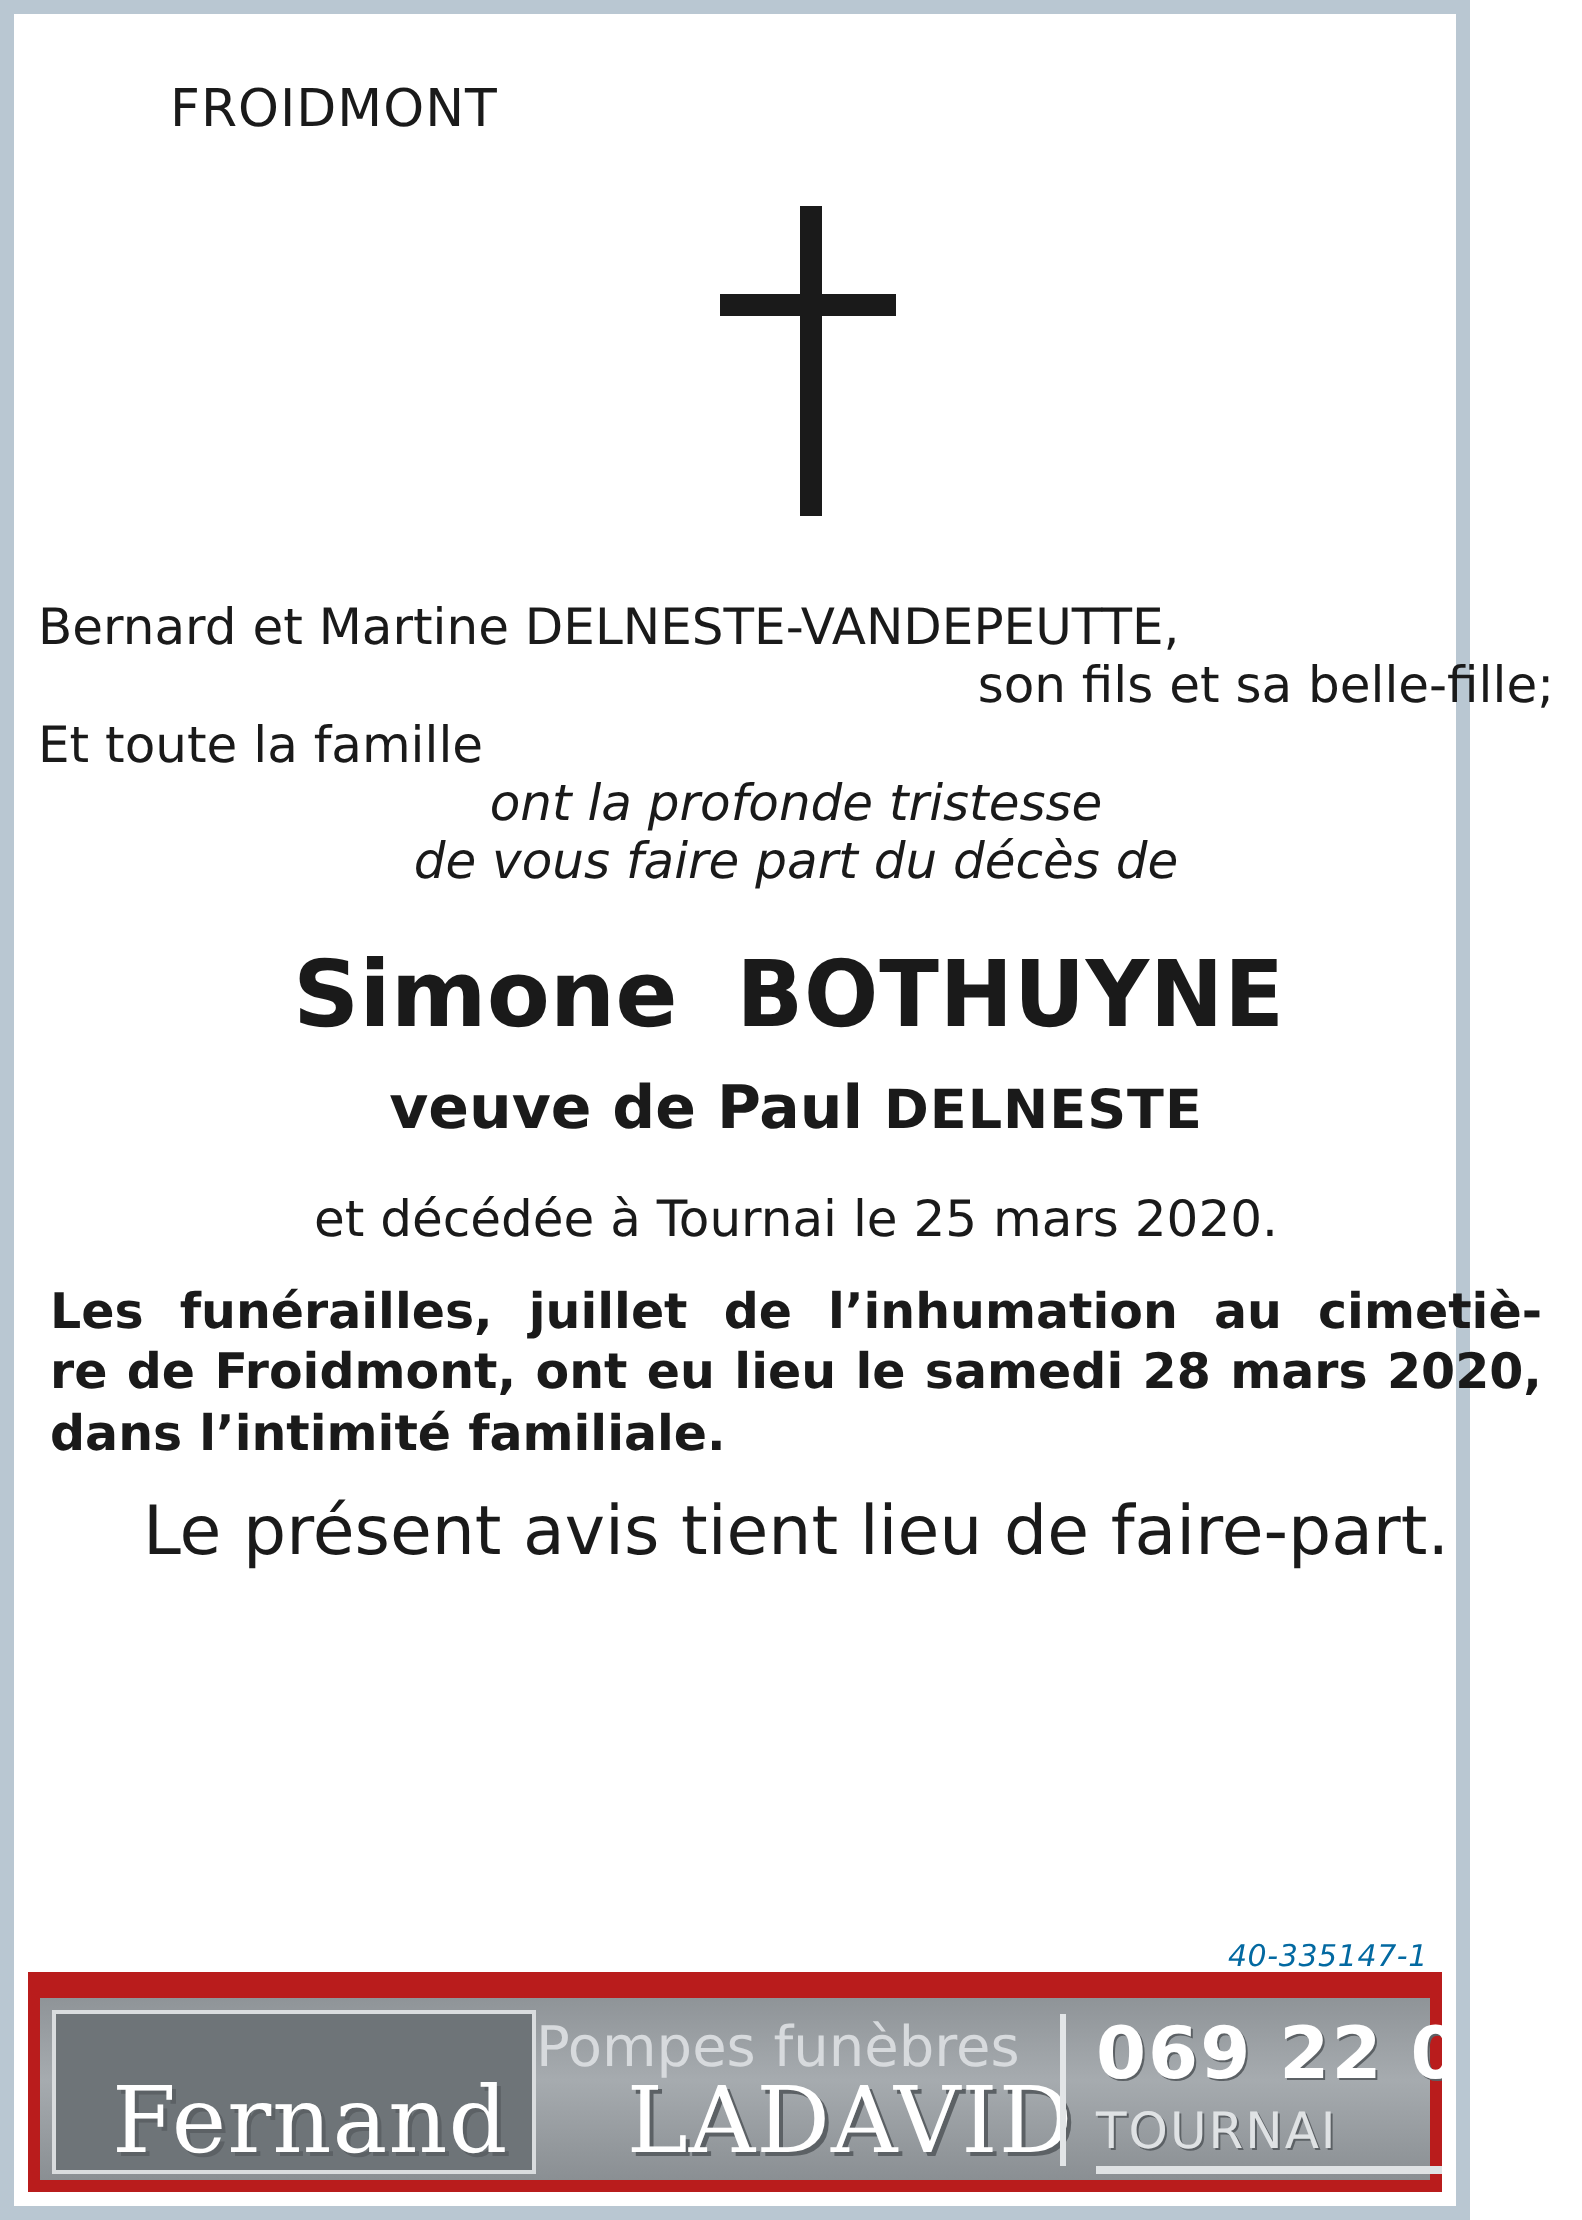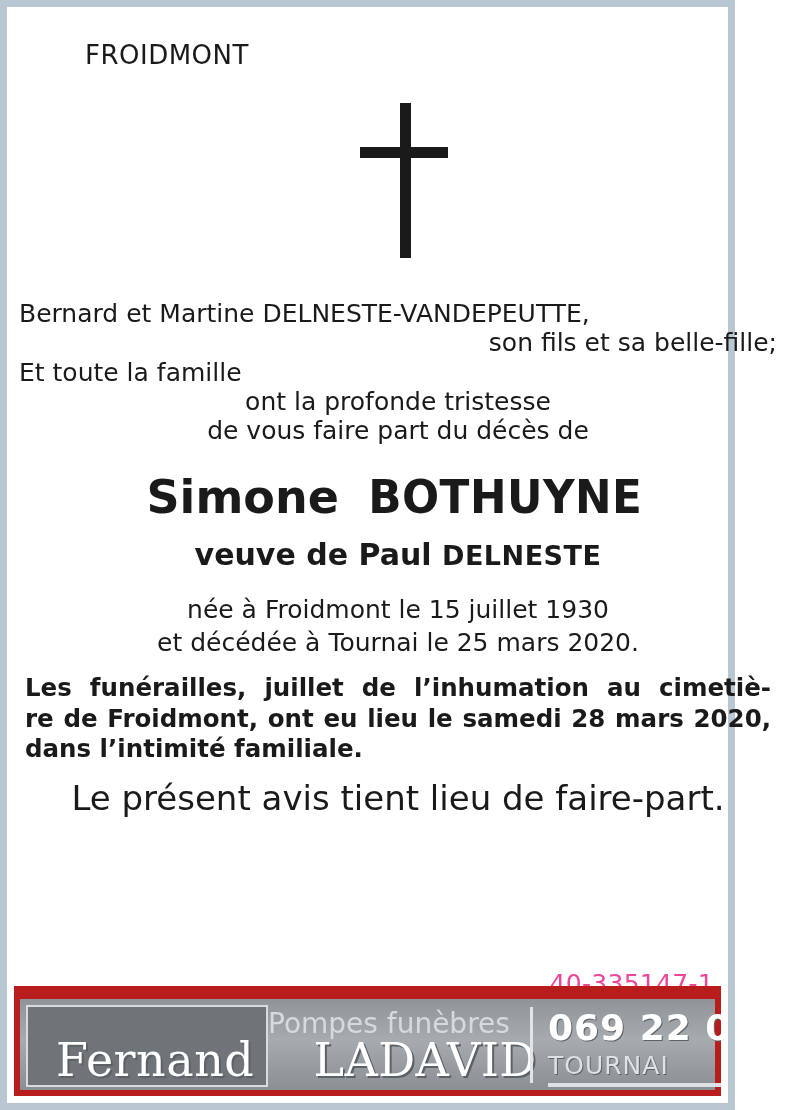--- a/index.html
+++ b/index.html
@@ -74,21 +74,21 @@
     left: 12px;
     top: 292px;
     width: 758px;
     font-size: 25px;
     line-height: 1.17;
     color: #1a1a1a;
   }
 
   .line { white-space: nowrap; }
   .l-left   { text-align: left; }
-  .l-center { text-align: center; }
+  .l-center { text-align: center; font-style: italic; }
   .l-right  { text-align: right; }
 
   .name-block {
     text-align: center;
     margin-top: 26px;
   }
   .name-main {
     font-weight: bold;
     font-size: 0;
     letter-spacing: 0;
@@ -143,23 +143,24 @@
   .closing {
     margin-top: 14px;
     text-align: center;
     font-size: 34px;
   }
 
   .ref {
     position: absolute;
     right: 14px;
     top: 962px;
-    font-size: 25px;
-    color: #ec4899;
+    font-size: 15px;
+    color: #0369a1;
     letter-spacing: 0.3px;
+    font-style: italic;
   }
 
   
   .footer {
     position: absolute;
     left: 7px;
     right: 7px;
     bottom: 7px;
     height: 103px;
     background: #b91c1c;
@@ -266,21 +267,20 @@
         <div class="name-main">
           <span class="name-first">Simone</span><span class="name-last">BOTHUYNE</span>
         </div>
         <div class="spouse">
           <span class="sp-small">veuve  de  Paul</span>
           <span class="sp-caps">DELNESTE</span>
         </div>
       </div>
 
       <div class="dates">
-        <div class="line">née à Froidmont le 15 juillet 1930</div>
         <div class="line">et décédée à Tournai le 25 mars 2020.</div>
       </div>
 
       <div class="funeral">
         <span class="ln j1">Les funérailles, juillet de l’inhumation au cimetiè-</span>
         <span class="ln j1">re de Froidmont, ont eu lieu le samedi 28 mars 2020,</span>
         <span class="ln">dans l’intimité familiale.</span>
       </div>
 
       <div class="closing">Le présent avis tient lieu de faire-part.</div>

